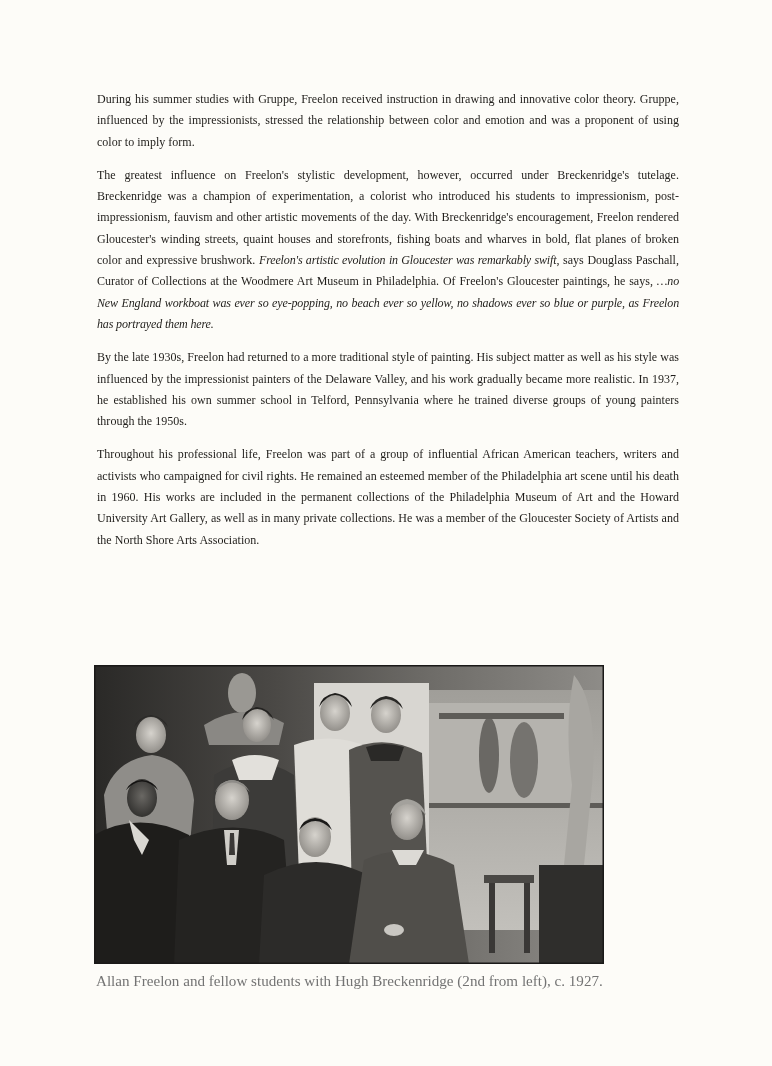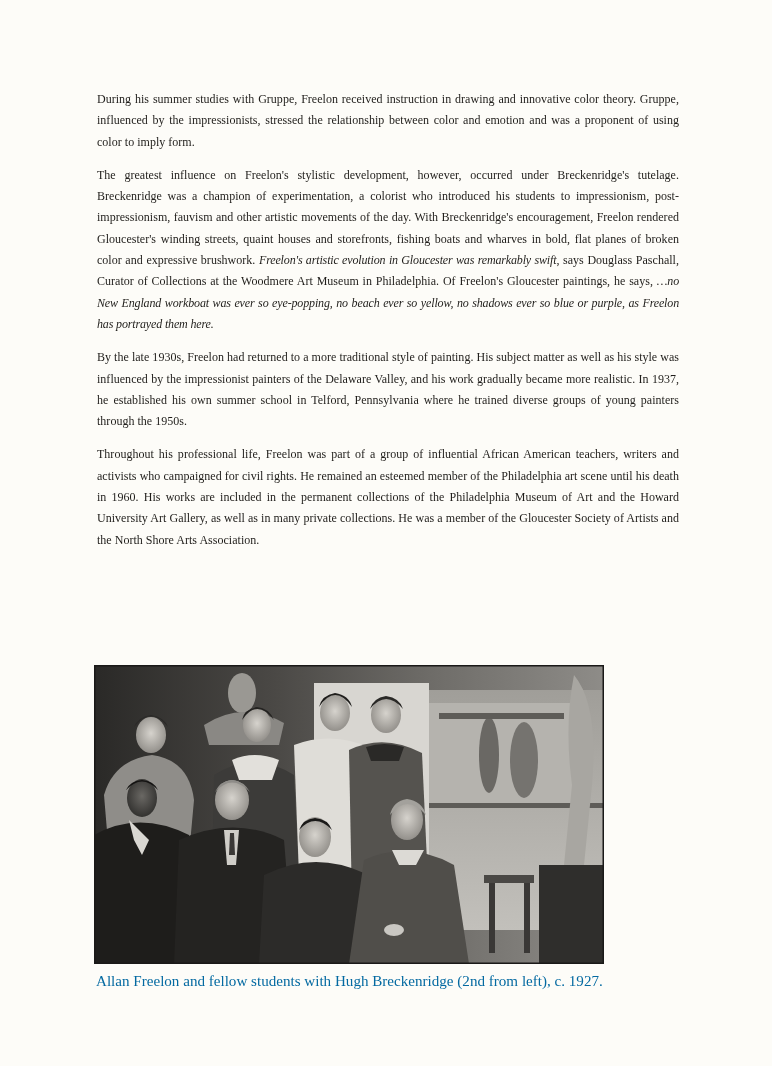--- a/index.html
+++ b/index.html
@@ -43,21 +43,21 @@
     background: #3a3836;
     overflow: hidden;
   }
   .caption {
     position: absolute;
     left: 96px;
     top: 971px;
     font-family: "Liberation Serif", serif;
     font-size: 15.1px;
     line-height: 20px;
-    color: #0369a1;
+    color: #737373;
     white-space: nowrap;
   }
 </style>
 </head>
 <body>
 
 <div class="page">
   <p class="para"><span>During his summer studies with Gruppe, Freelon received instruction in drawing and innovative color theory. Gruppe, influenced by the impressionists, stressed the rela­tionship between color and emotion and was a proponent of using color to imply form.</span></p>
   <p class="para"><span>The greatest influence on Freelon's stylistic development, however, occurred under Breckenridge's tutelage. Breckenridge was a champion of experimentation, a colorist who introduced his students to impressionism, post-impressionism, fauvism and other artistic movements of the day. With Breckenridge's encouragement, Freelon rendered Gloucester's winding streets, quaint houses and storefronts, fishing boats and wharves in bold, flat planes of broken color and expressive brushwork. </span><em>Freelon's artistic evolution in Gloucester was remarkably swift</em><span>, says Douglass Paschall, Curator of Collections at the Woodmere Art Museum in Philadelphia. Of Freelon's Gloucester paintings, he says, </span><em>…no New England workboat was ever so eye-popping, no beach ever so yellow, no shadows ever so blue or purple, as Freelon has portrayed them here.</em></p>
   <p class="para"><span>By the late 1930s, Freelon had returned to a more traditional style of painting. His sub­ject matter as well as his style was influenced by the impressionist painters of the Delaware Valley, and his work gradually became more realistic. In 1937, he established his own summer school in Telford, Pennsylvania where he trained diverse groups of young painters through the 1950s.</span></p>

